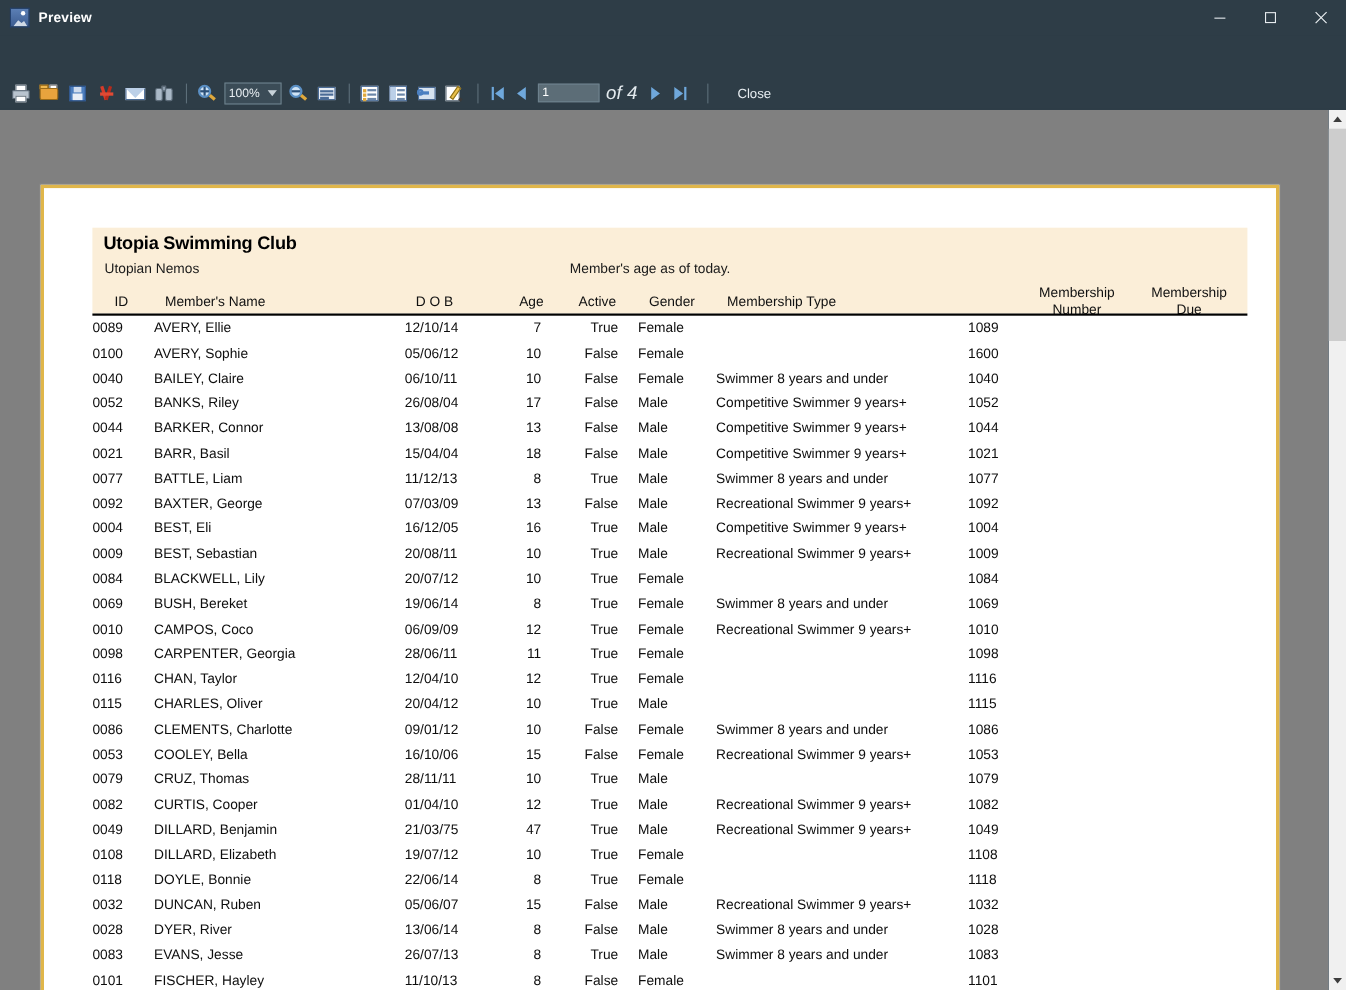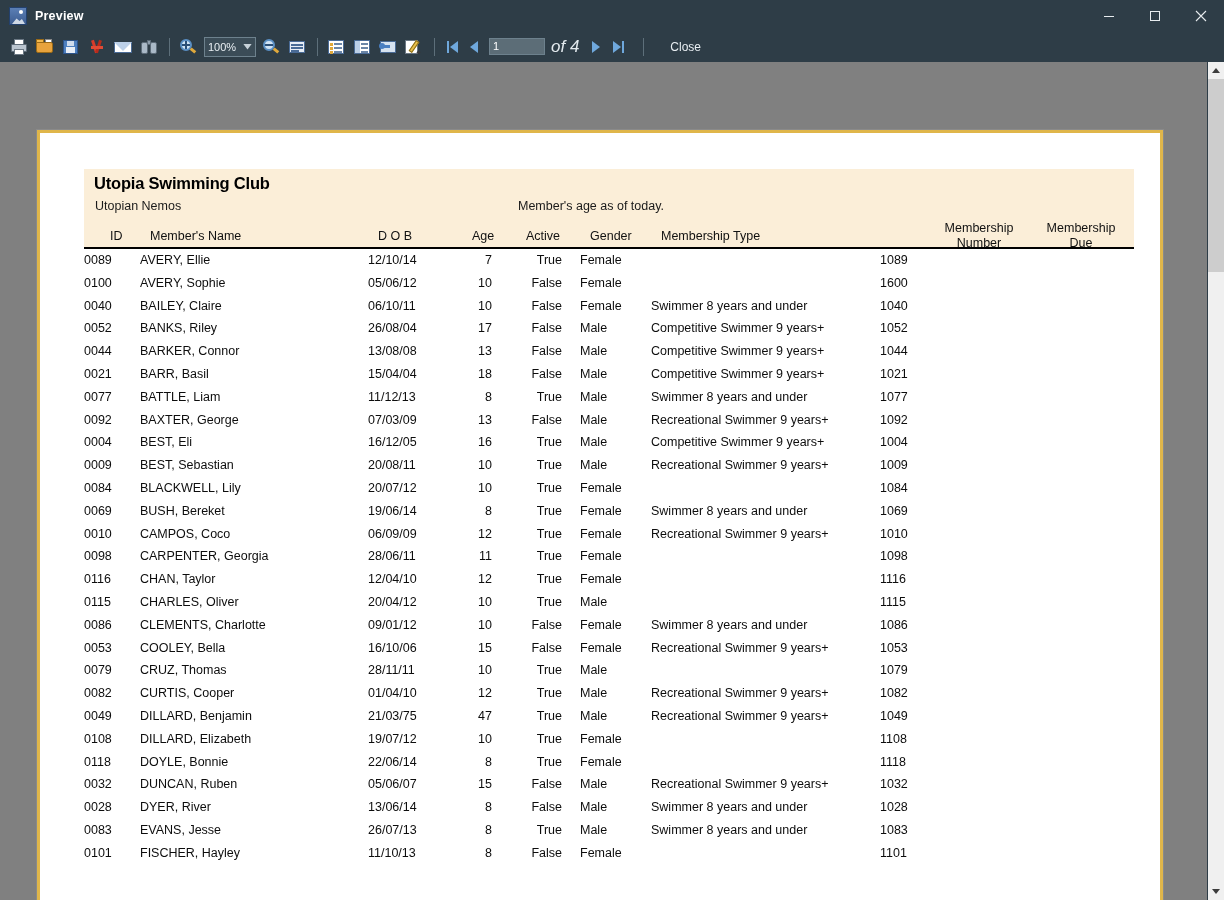--- a/index.html
+++ b/index.html
@@ -59,20 +59,21 @@
   }
   .win-btn svg { display: block; }
 
   
   .toolbar {
     height: 30px; flex: 0 0 30px;
     background: #2e3d47;
     display: flex; align-items: center;
     padding-left: 7px;
     border-bottom: 1px solid #2e3d47;
+    margin-top: 38px;
   }
   .tb-btn {
     width: 24px; height: 24px;
     margin-right: 2px;
     display: flex; align-items: center; justify-content: center;
     position: relative;
   }
   .tb-sep {
     width: 1px; height: 18px;
     background: #5d6f7a;
@@ -452,21 +453,21 @@
     <div class="viewport">
 
       <div class="page">
         <div class="page-inner">
 
           <div class="rpt-header">
             <div class="rpt-title">Utopia Swimming Club</div>
             <div class="rpt-sub">Utopian Nemos</div>
             <div class="rpt-note">Member's age as of today.</div>
 
-            <div class="col-head" style="left:26px">ID</div>
+            <div class="col-head" style="left:20px">ID</div>
             <div class="col-head" style="left:66px">Member's Name</div>
             <div class="col-head" style="left:294px">D O B</div>
             <div class="col-head" style="left:388px">Age</div>
             <div class="col-head" style="left:442px">Active</div>
             <div class="col-head" style="left:506px">Gender</div>
             <div class="col-head" style="left:577px">Membership Type</div>
             <div class="col-head two" style="left:848px;width:94px">
               <div>Membership</div>
               <div>Number</div>
             </div>

